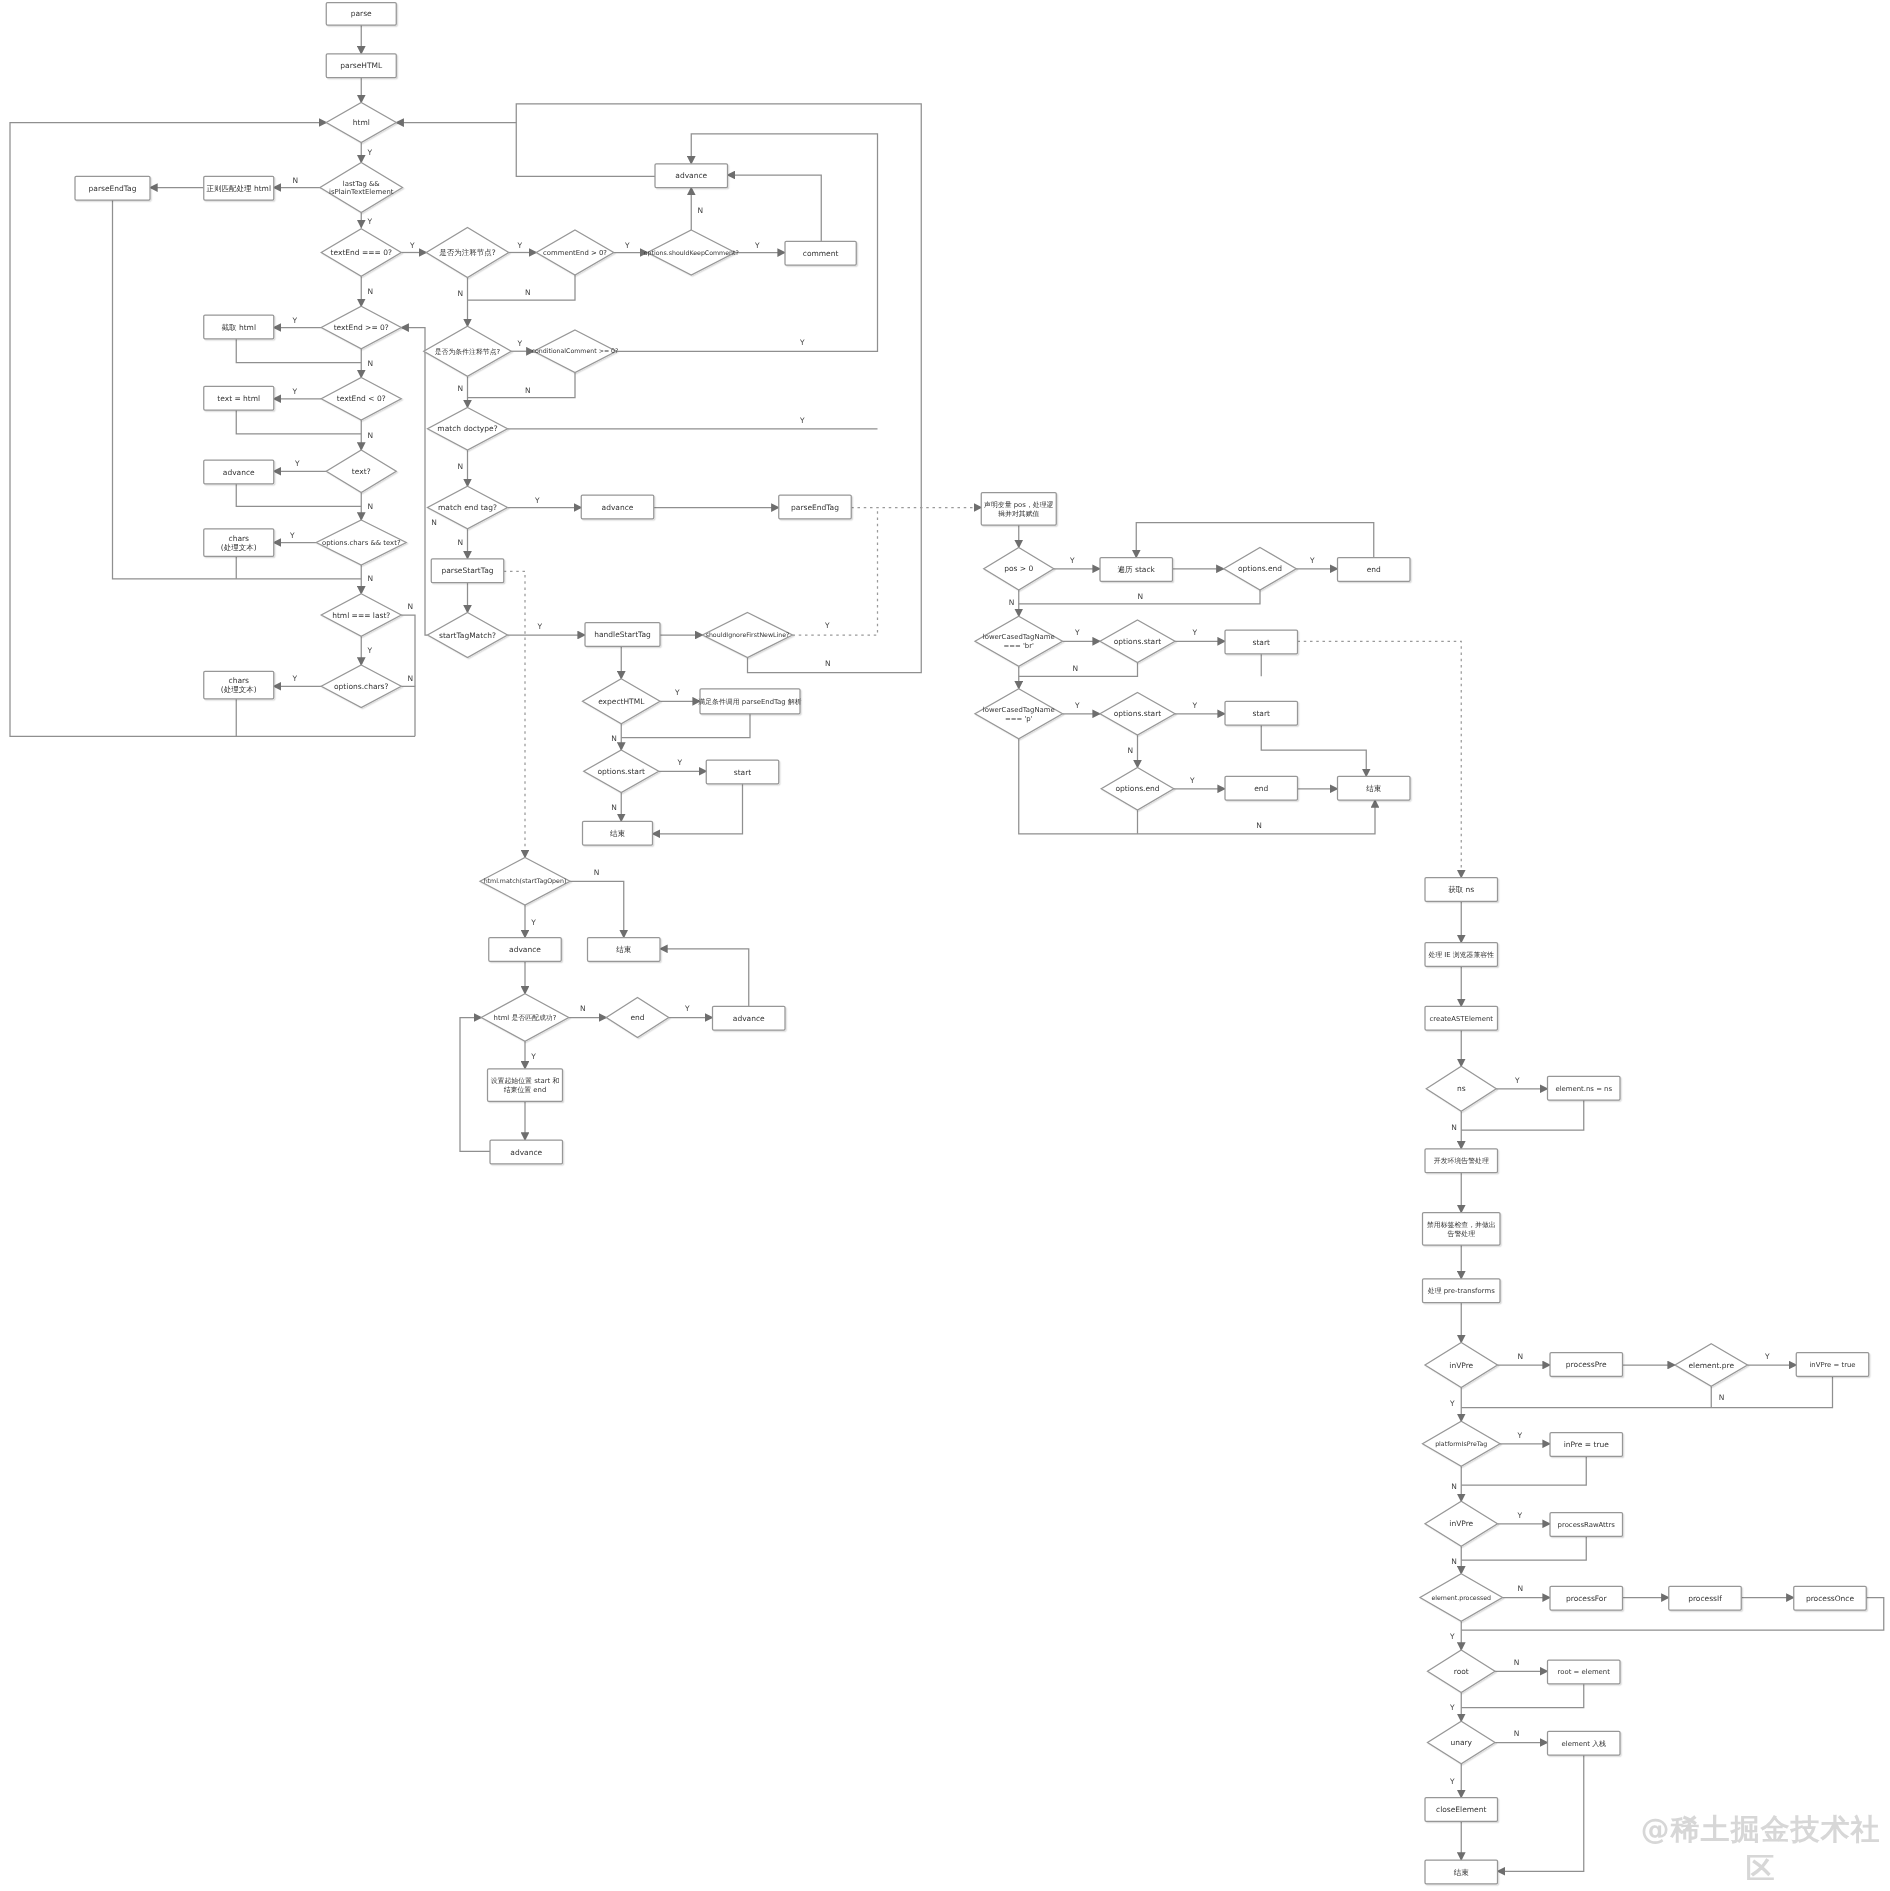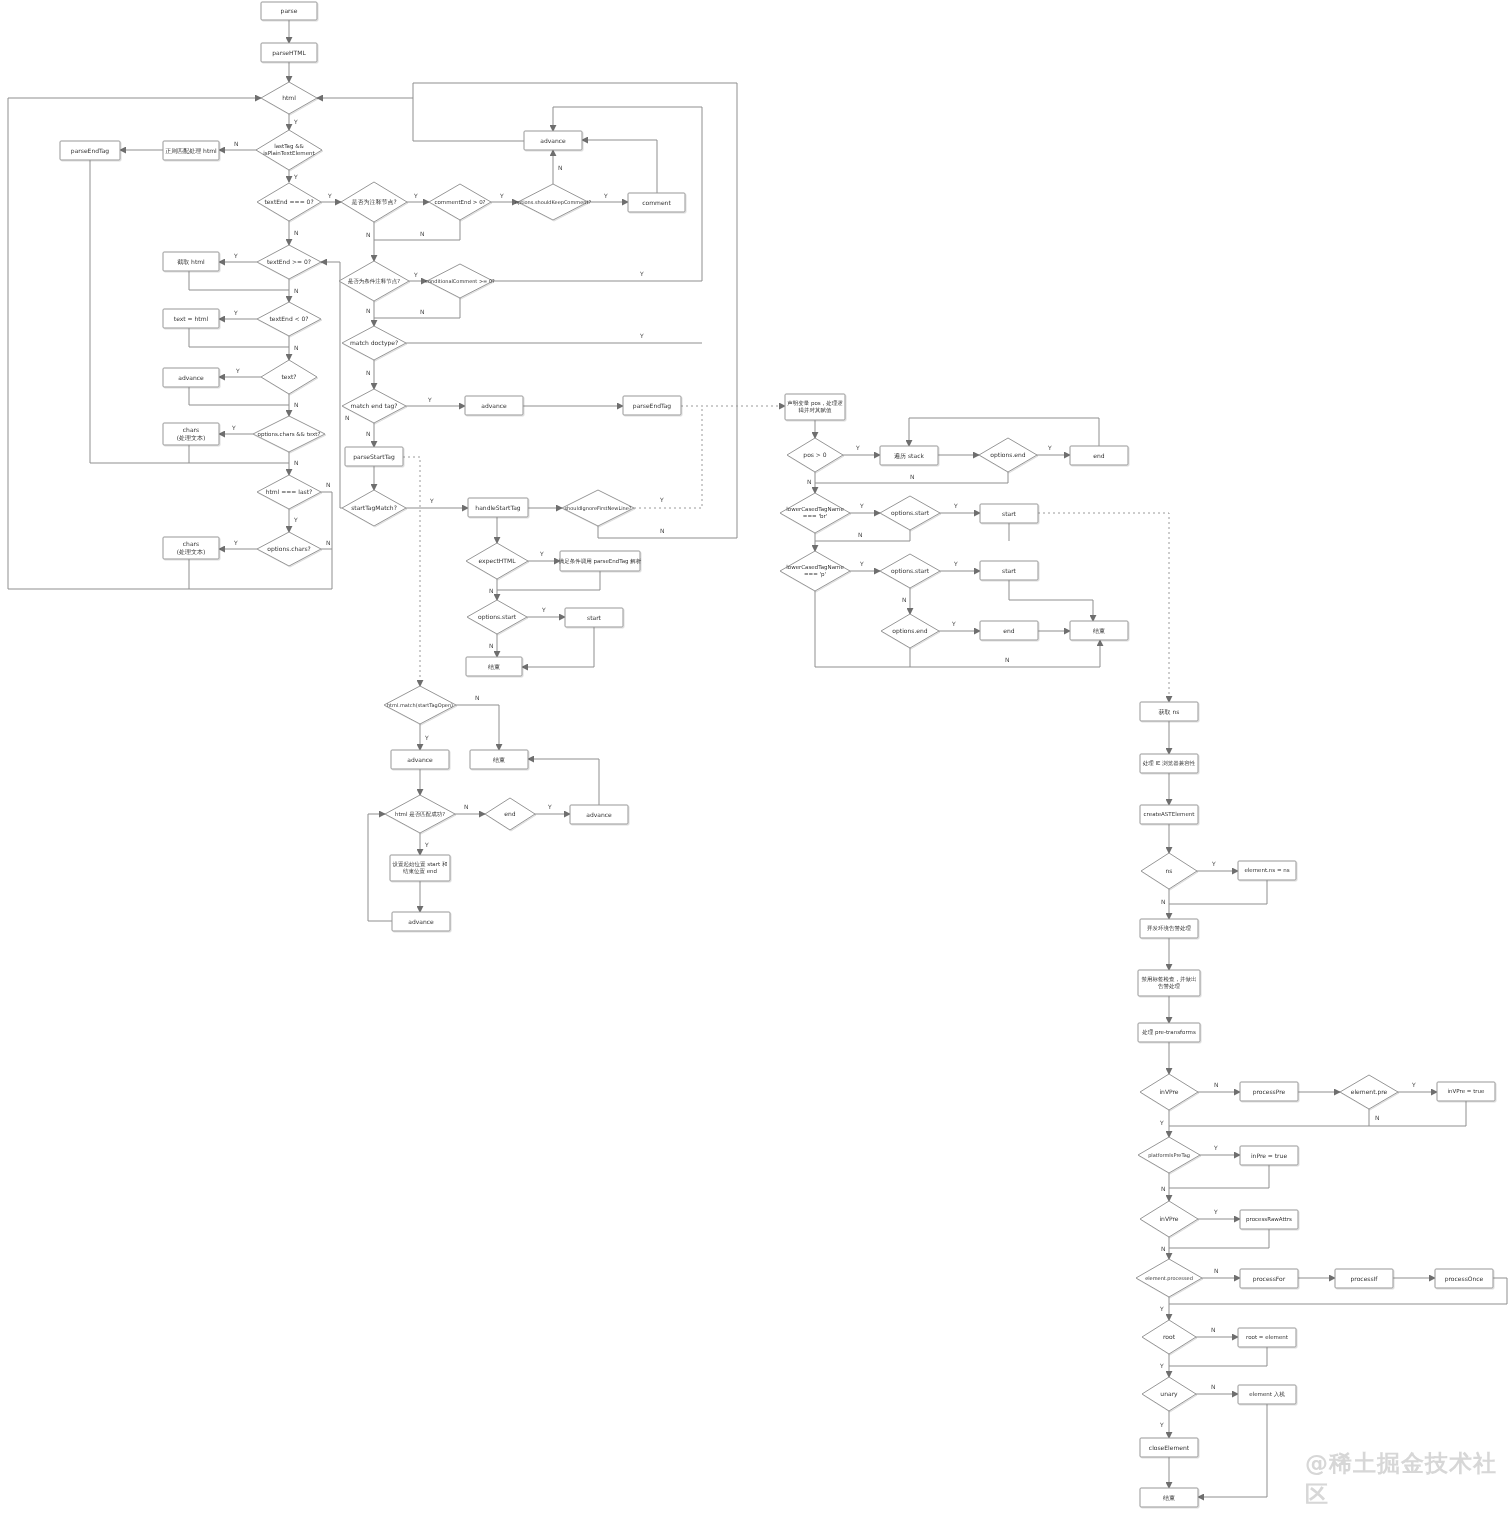--- a/index.html
+++ b/index.html
@@ -1,21 +1,21 @@
 <!DOCTYPE html>
 <html><head>
 <meta charset="utf-8">
 <style>
   html,body{margin:0;padding:0;background:#ffffff;}
   #canvas{position:relative;width:1512px;height:1513px;background:#ffffff;overflow:hidden;
           font-family:"DejaVu Sans",sans-serif;}
   #flow{position:absolute;left:0;top:0;}
   svg text{font-family:"DejaVu Sans",sans-serif;}
   #watermark{position:absolute;left:1305px;top:1448px;font-size:23px;font-weight:bold;
-             color:#d7d7d7;letter-spacing:1px;user-select:none;}
+             color:#d7d7d7;letter-spacing:1px;user-select:none;text-align:center;}
 </style>
 </head>
 <body>
 
 <div id="canvas">
   <svg id="flow" width="1512" height="1513" viewBox="0 0 1512 1513">
       <defs>
         <marker id="arr" viewBox="0 0 8 8" refX="7" refY="4" markerWidth="7" markerHeight="7" orient="auto-start-reverse">
           <path d="M0,0 L8,4 L0,8 z" fill="#6e6e6e"></path>
         </marker>

